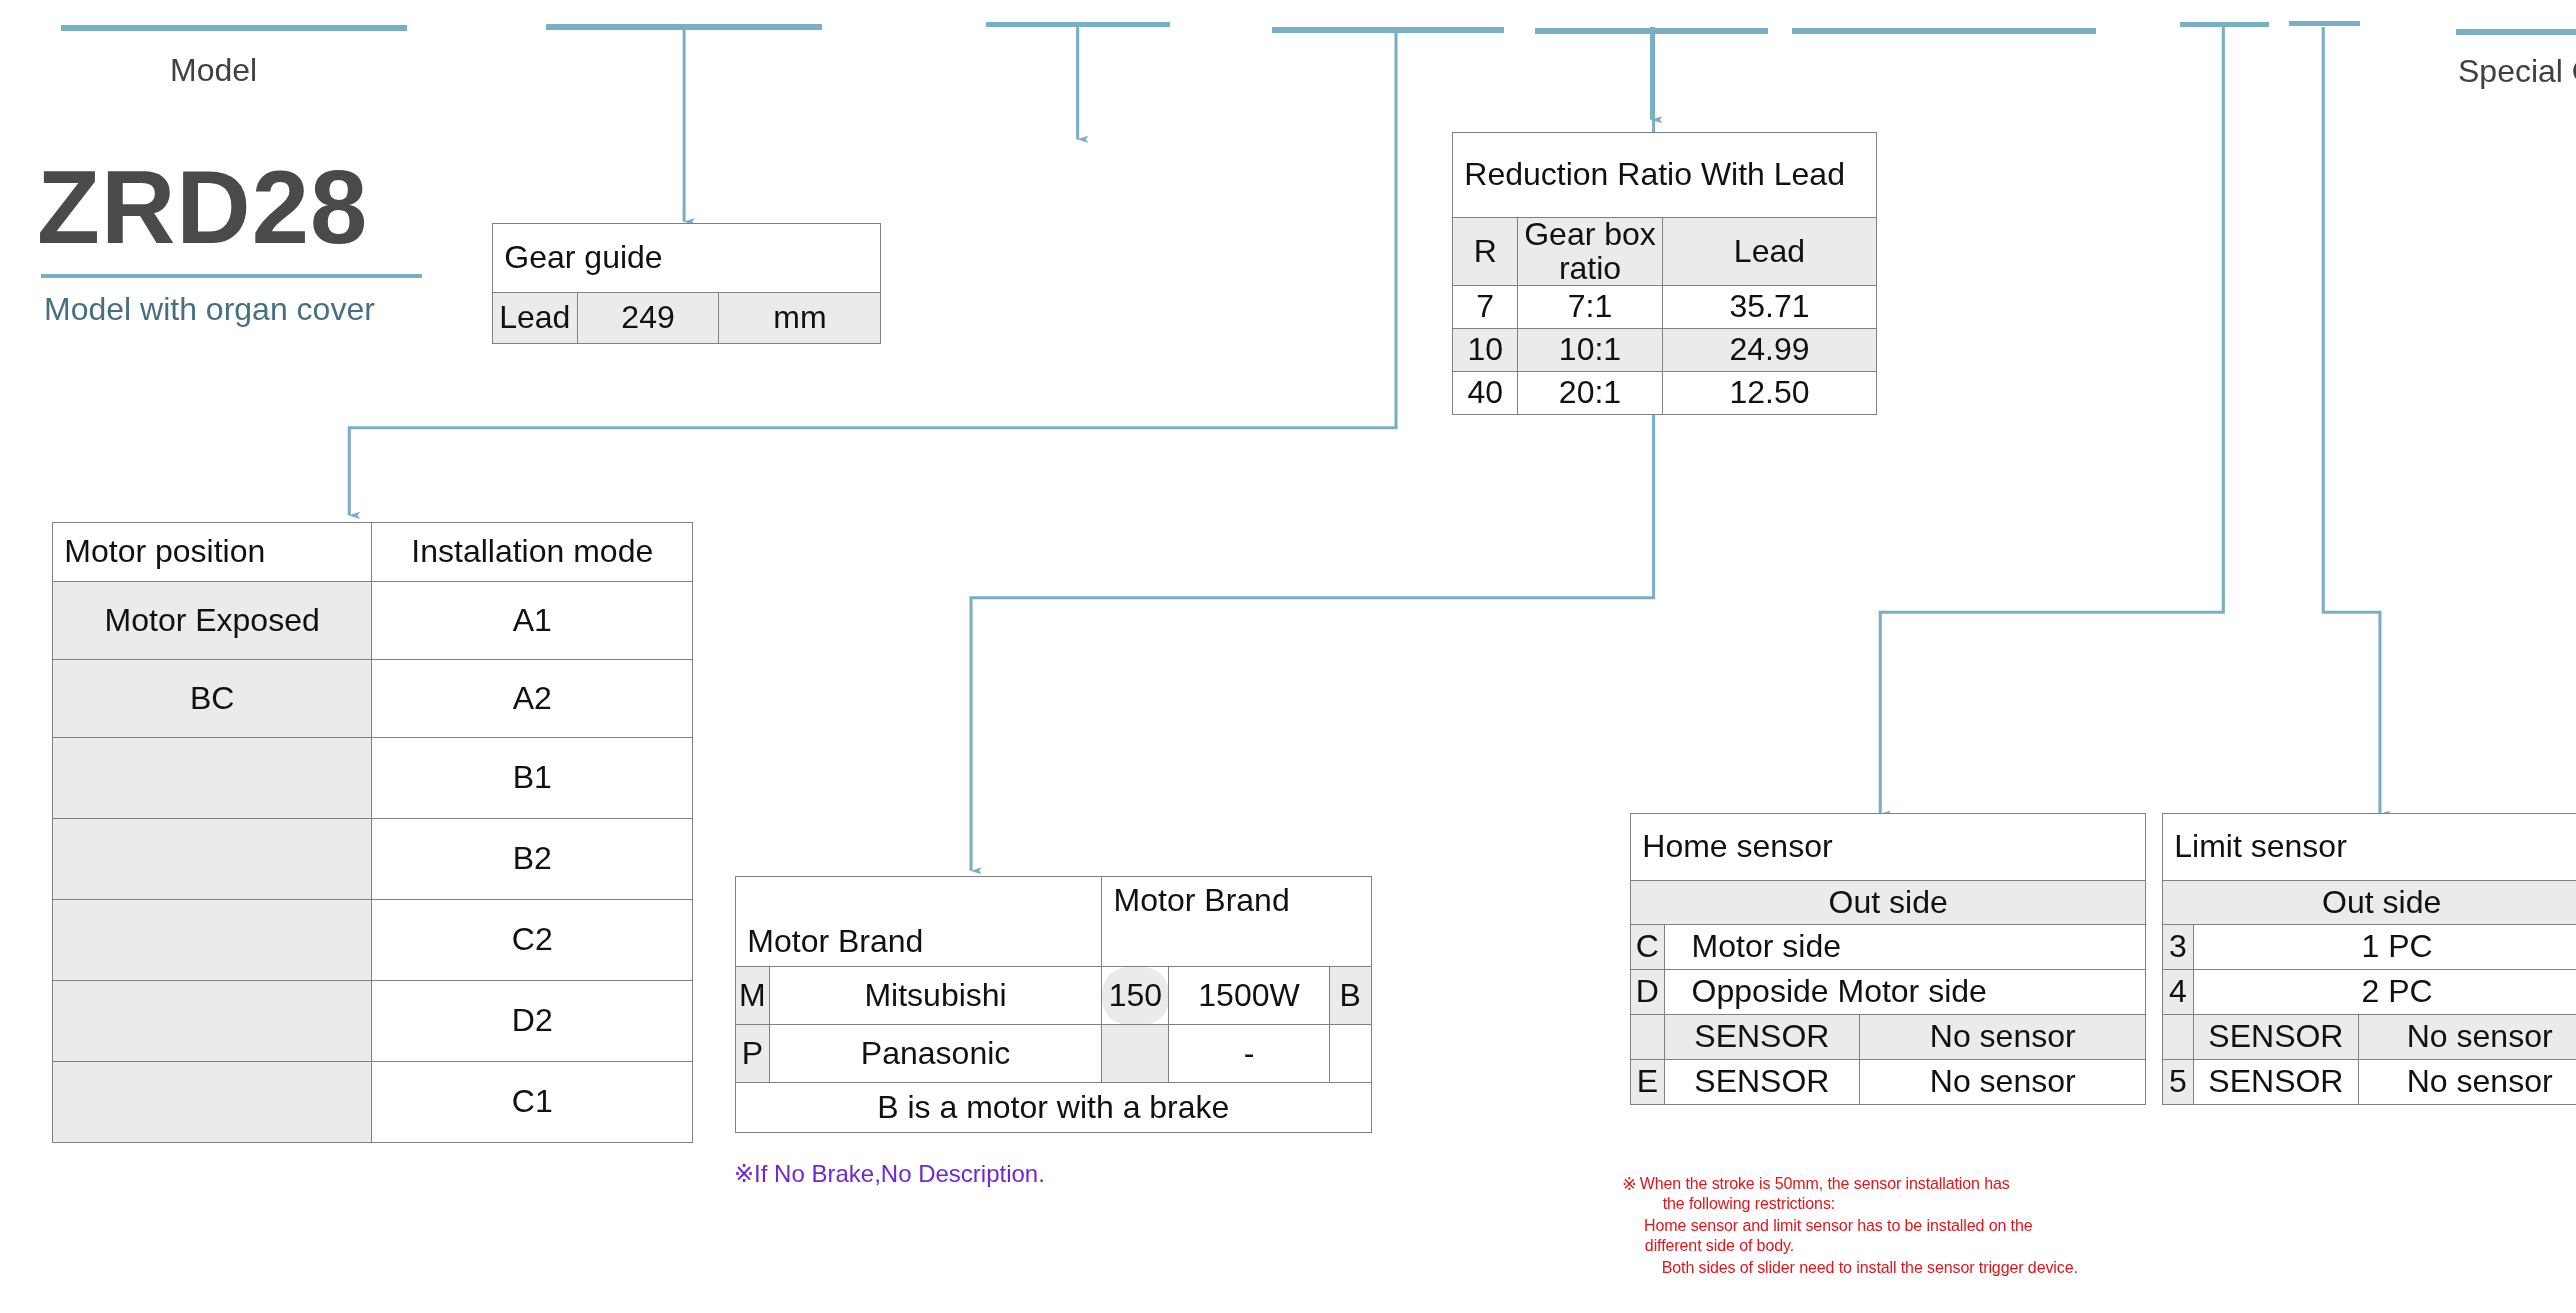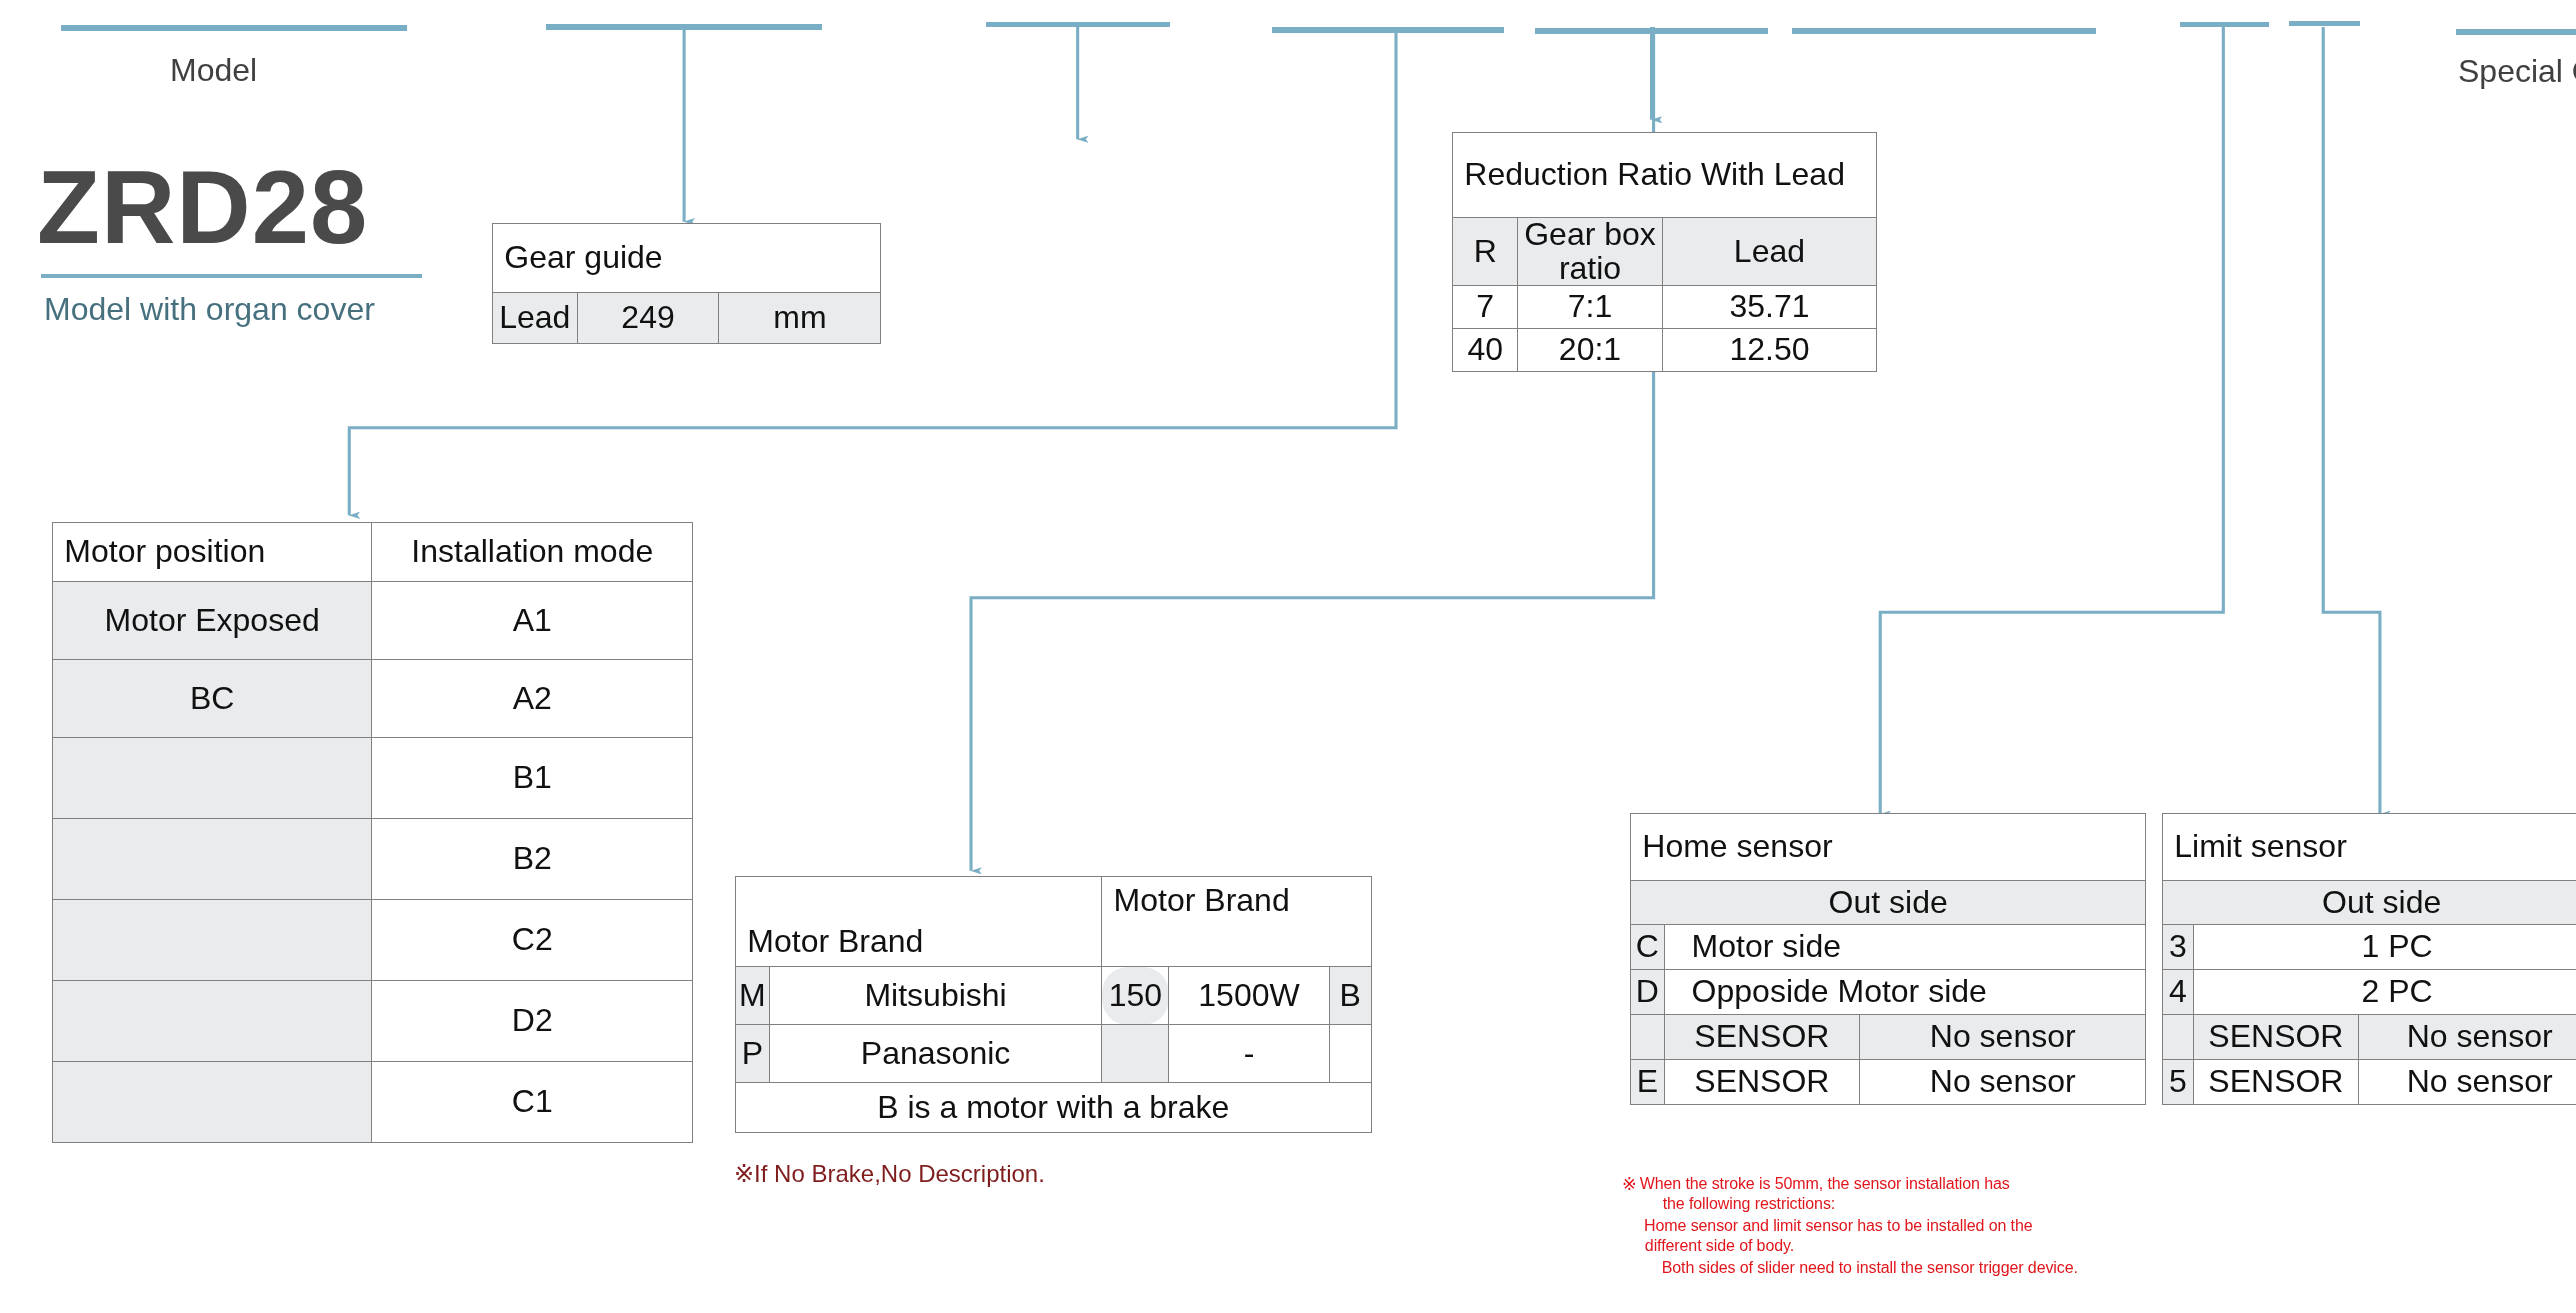--- a/index.html
+++ b/index.html
@@ -19,21 +19,21 @@
   .tbl{position:absolute;border-collapse:collapse;background:#fff;}
   .tbl td{border:1.5px solid #808080;padding:0;text-align:center;vertical-align:middle;
           font-size:32px;color:#111;line-height:1.05;}
   .ttl{color:#47707f;text-align:left !important;padding-left:11.3px !important;font-size:33px;}
   .ttlc{color:#47707f;text-align:center !important;font-size:33px;}
   .grey{background:#e9ebec;}
   .gtxt{color:#6e6e6e;}
   .sm{font-size:23px;}
   .md{font-size:28px;}
 
-  .note{position:absolute;color:#7f1d1d;font-size:24px;white-space:nowrap;}
+  .note{position:absolute;color:#6d28d9;font-size:24px;white-space:nowrap;}
   .warn{position:absolute;color:#e1151c;font-size:16px;line-height:1.22;white-space:pre;letter-spacing:-0.1px;}
 </style>
 </head>
 <body>
 
 <div id="stage">
 
   <svg class="leaders" viewBox="0 0 5385 2550" xmlns="http://www.w3.org/2000/svg">
     <defs>
       <marker id="ar" markerWidth="14" markerHeight="22" refX="7" refY="21" orient="auto" markerUnits="userSpaceOnUse">
@@ -96,20 +96,25 @@
         </tr>
     <tr>
       <td class="grey" style="height:45px;width:63px;">R</td>
       <td class="grey sm" style="width:140px;">Gear box ratio</td>
       <td class="grey md" style="width:209px;">Lead</td>
     </tr>
     <tr>
       <td style="height:42px;">7</td>
       <td>7:1</td>
       <td>35.71</td>
+    </tr>
+    <tr>
+      <td class="grey" style="height:42px;">10</td>
+      <td class="grey">10:1</td>
+      <td class="grey">24.99</td>
     </tr>
     <tr>
       <td style="height:42px;">40</td>
       <td>20:1</td>
       <td>12.50</td>
     </tr>
   </tbody>
     </table>
 
   <table class="tbl" style="left:52px; top:522px;">

